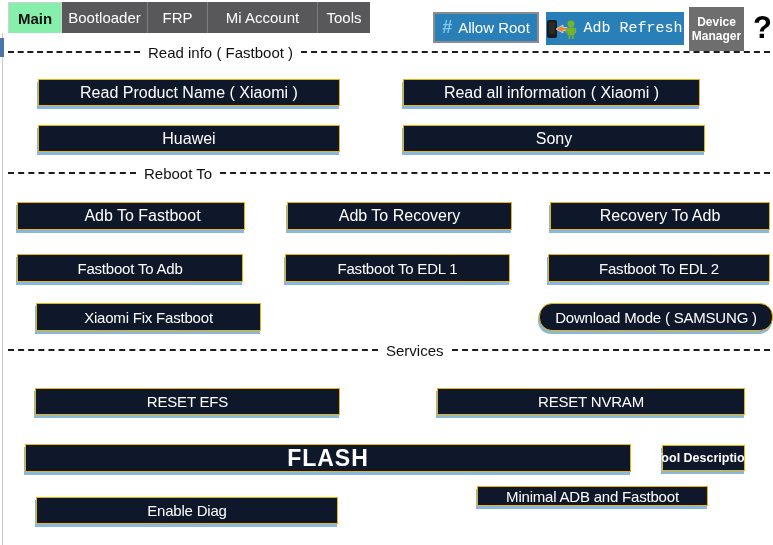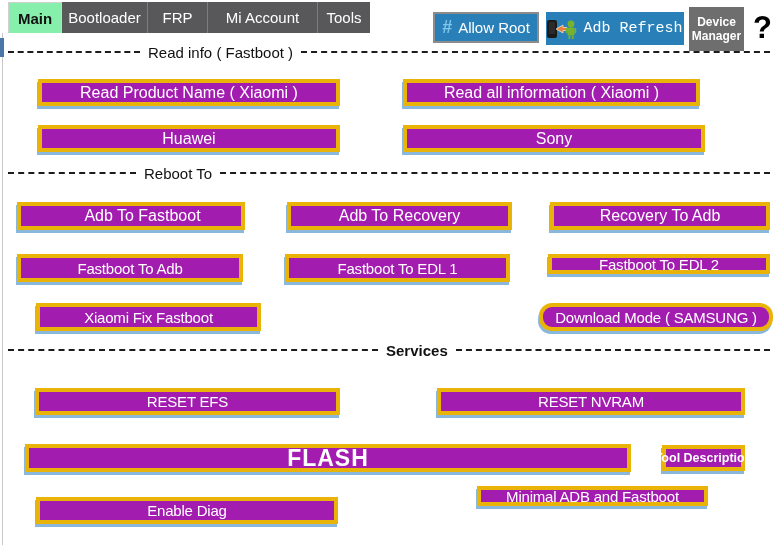--- a/index.html
+++ b/index.html
@@ -49,23 +49,23 @@
     cursor:pointer;
   }
 
   
   .sep{position:absolute;left:8px;right:3px;display:flex;align-items:center;height:16px;}
   .sep .dash{border-top:2px dashed #1c1c1c;height:0;}
   .sep .lbl{padding:0 8px;font-size:15px;color:#111;white-space:nowrap;}
 
   
   .btn{
-    position:absolute;background:#a21caf;color:#fff;
+    position:absolute;background:#0f172a;color:#fff;
     display:flex;align-items:center;justify-content:center;
-    border:4px solid #eab308;box-sizing:border-box;
+    border:1px solid #eab308;box-sizing:border-box;
     box-shadow:-1px 3px 0 #8ab8dc;
     font-size:16px;cursor:pointer;white-space:nowrap;
   }
   .btn.narrow{font-size:15px;letter-spacing:-0.2px;}
   .btn.flash{font-size:23px;font-weight:bold;letter-spacing:1px;}
   .btn.small{font-size:12.5px;font-weight:bold;}
 
   
   .adb-icon{display:flex;align-items:center;}
 </style>
@@ -129,25 +129,25 @@
     <div class="dash" style="width:128px;"></div>
     <div class="lbl">Reboot To</div>
     <div class="dash" style="flex:1;"></div>
   </div>
 
   <div class="btn" style="left:17px;top:202px;width:228px;height:28px;padding-left:23px;">Adb To Fastboot</div>
   <div class="btn" style="left:287px;top:202px;width:225px;height:28px;">Adb To Recovery</div>
   <div class="btn" style="left:550px;top:202px;width:220px;height:28px;">Recovery To Adb</div>
   <div class="btn narrow" style="left:17px;top:254px;width:226px;height:28px;">Fastboot To Adb</div>
   <div class="btn narrow" style="left:285px;top:254px;width:225px;height:28px;">Fastboot To EDL 1</div>
-  <div class="btn narrow" style="left:548px;top:254px;width:222px;height:20px;">Fastboot To EDL 2</div>
+  <div class="btn narrow" style="left:548px;top:254px;width:222px;height:28px;">Fastboot To EDL 2</div>
   <div class="btn narrow" style="left:36px;top:303px;width:225px;height:28px;">Xiaomi Fix Fastboot</div>
   <div class="btn narrow" style="left:539px;top:303px;width:234px;height:28px;border-radius:13px;">Download Mode ( SAMSUNG )</div>
 
-  <div class="sep" style="top:342px;font-weight:bold;">
+  <div class="sep" style="top:342px;">
     <div class="dash" style="width:370px;"></div>
     <div class="lbl">Services</div>
     <div class="dash" style="flex:1;"></div>
   </div>
 
   <div class="btn narrow" style="left:35px;top:388px;width:305px;height:27px;">RESET EFS</div>
   <div class="btn narrow" style="left:437px;top:388px;width:308px;height:27px;">RESET NVRAM</div>
   <div class="btn flash" style="left:25px;top:444px;width:606px;height:28px;">FLASH</div>
   <div class="btn small" style="left:662px;top:445px;width:83px;height:26px;">Tool Description</div>
   <div class="btn narrow" style="left:36px;top:497px;width:302px;height:27px;">Enable Diag</div>

